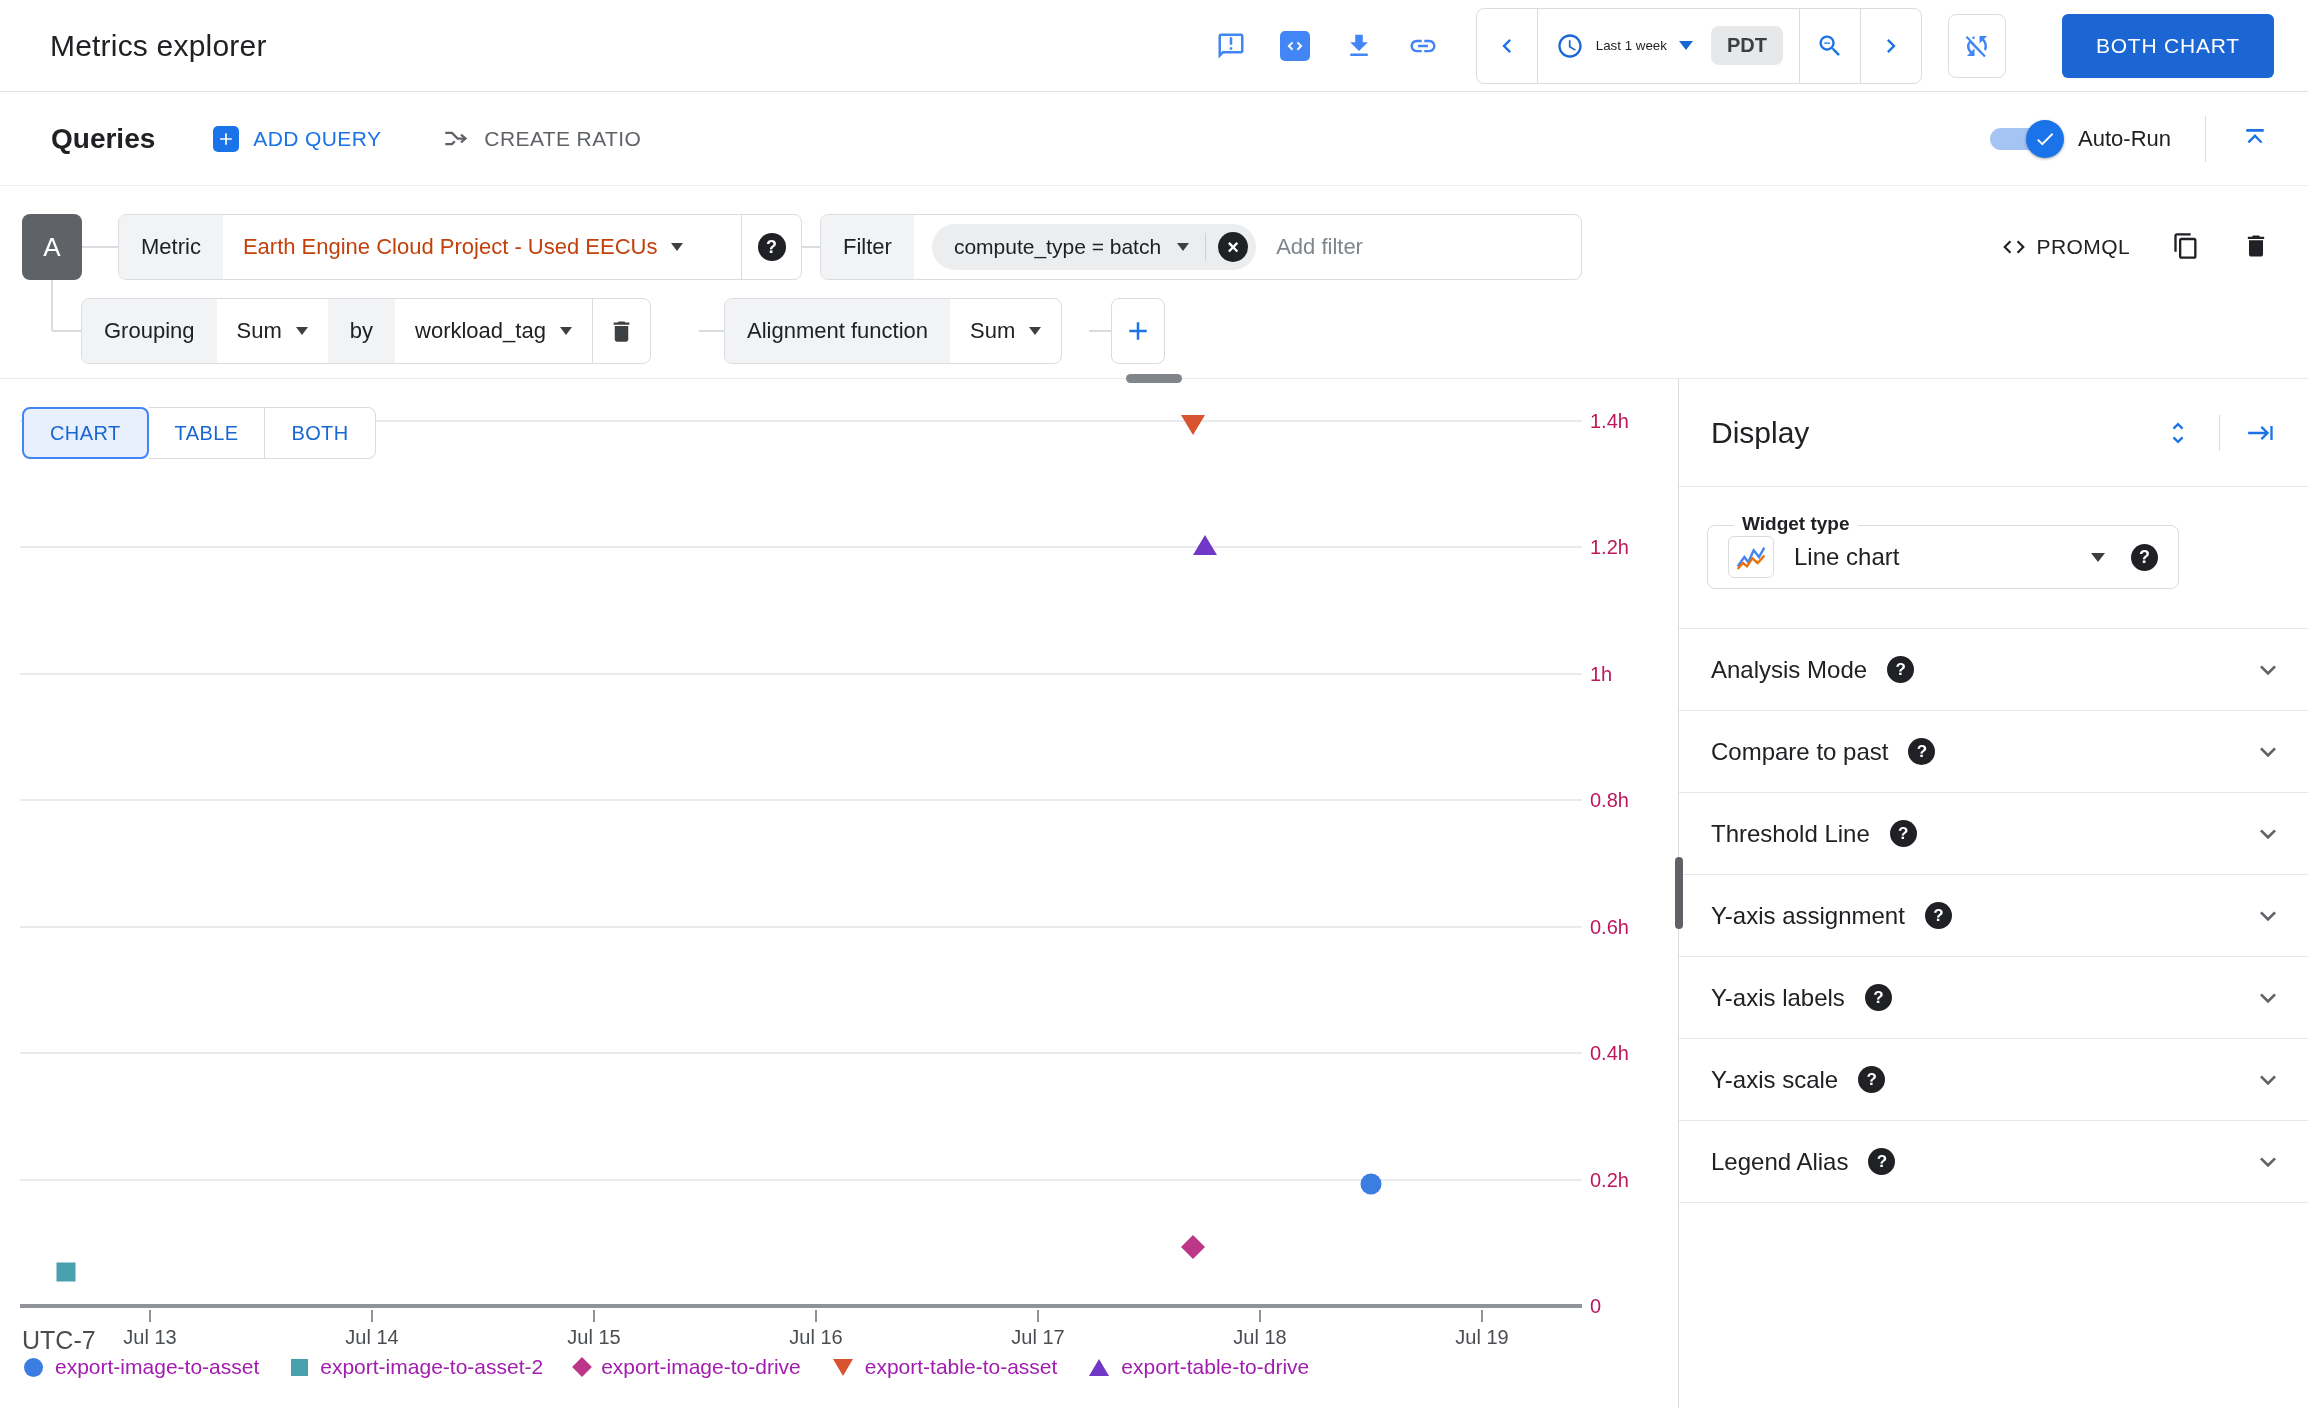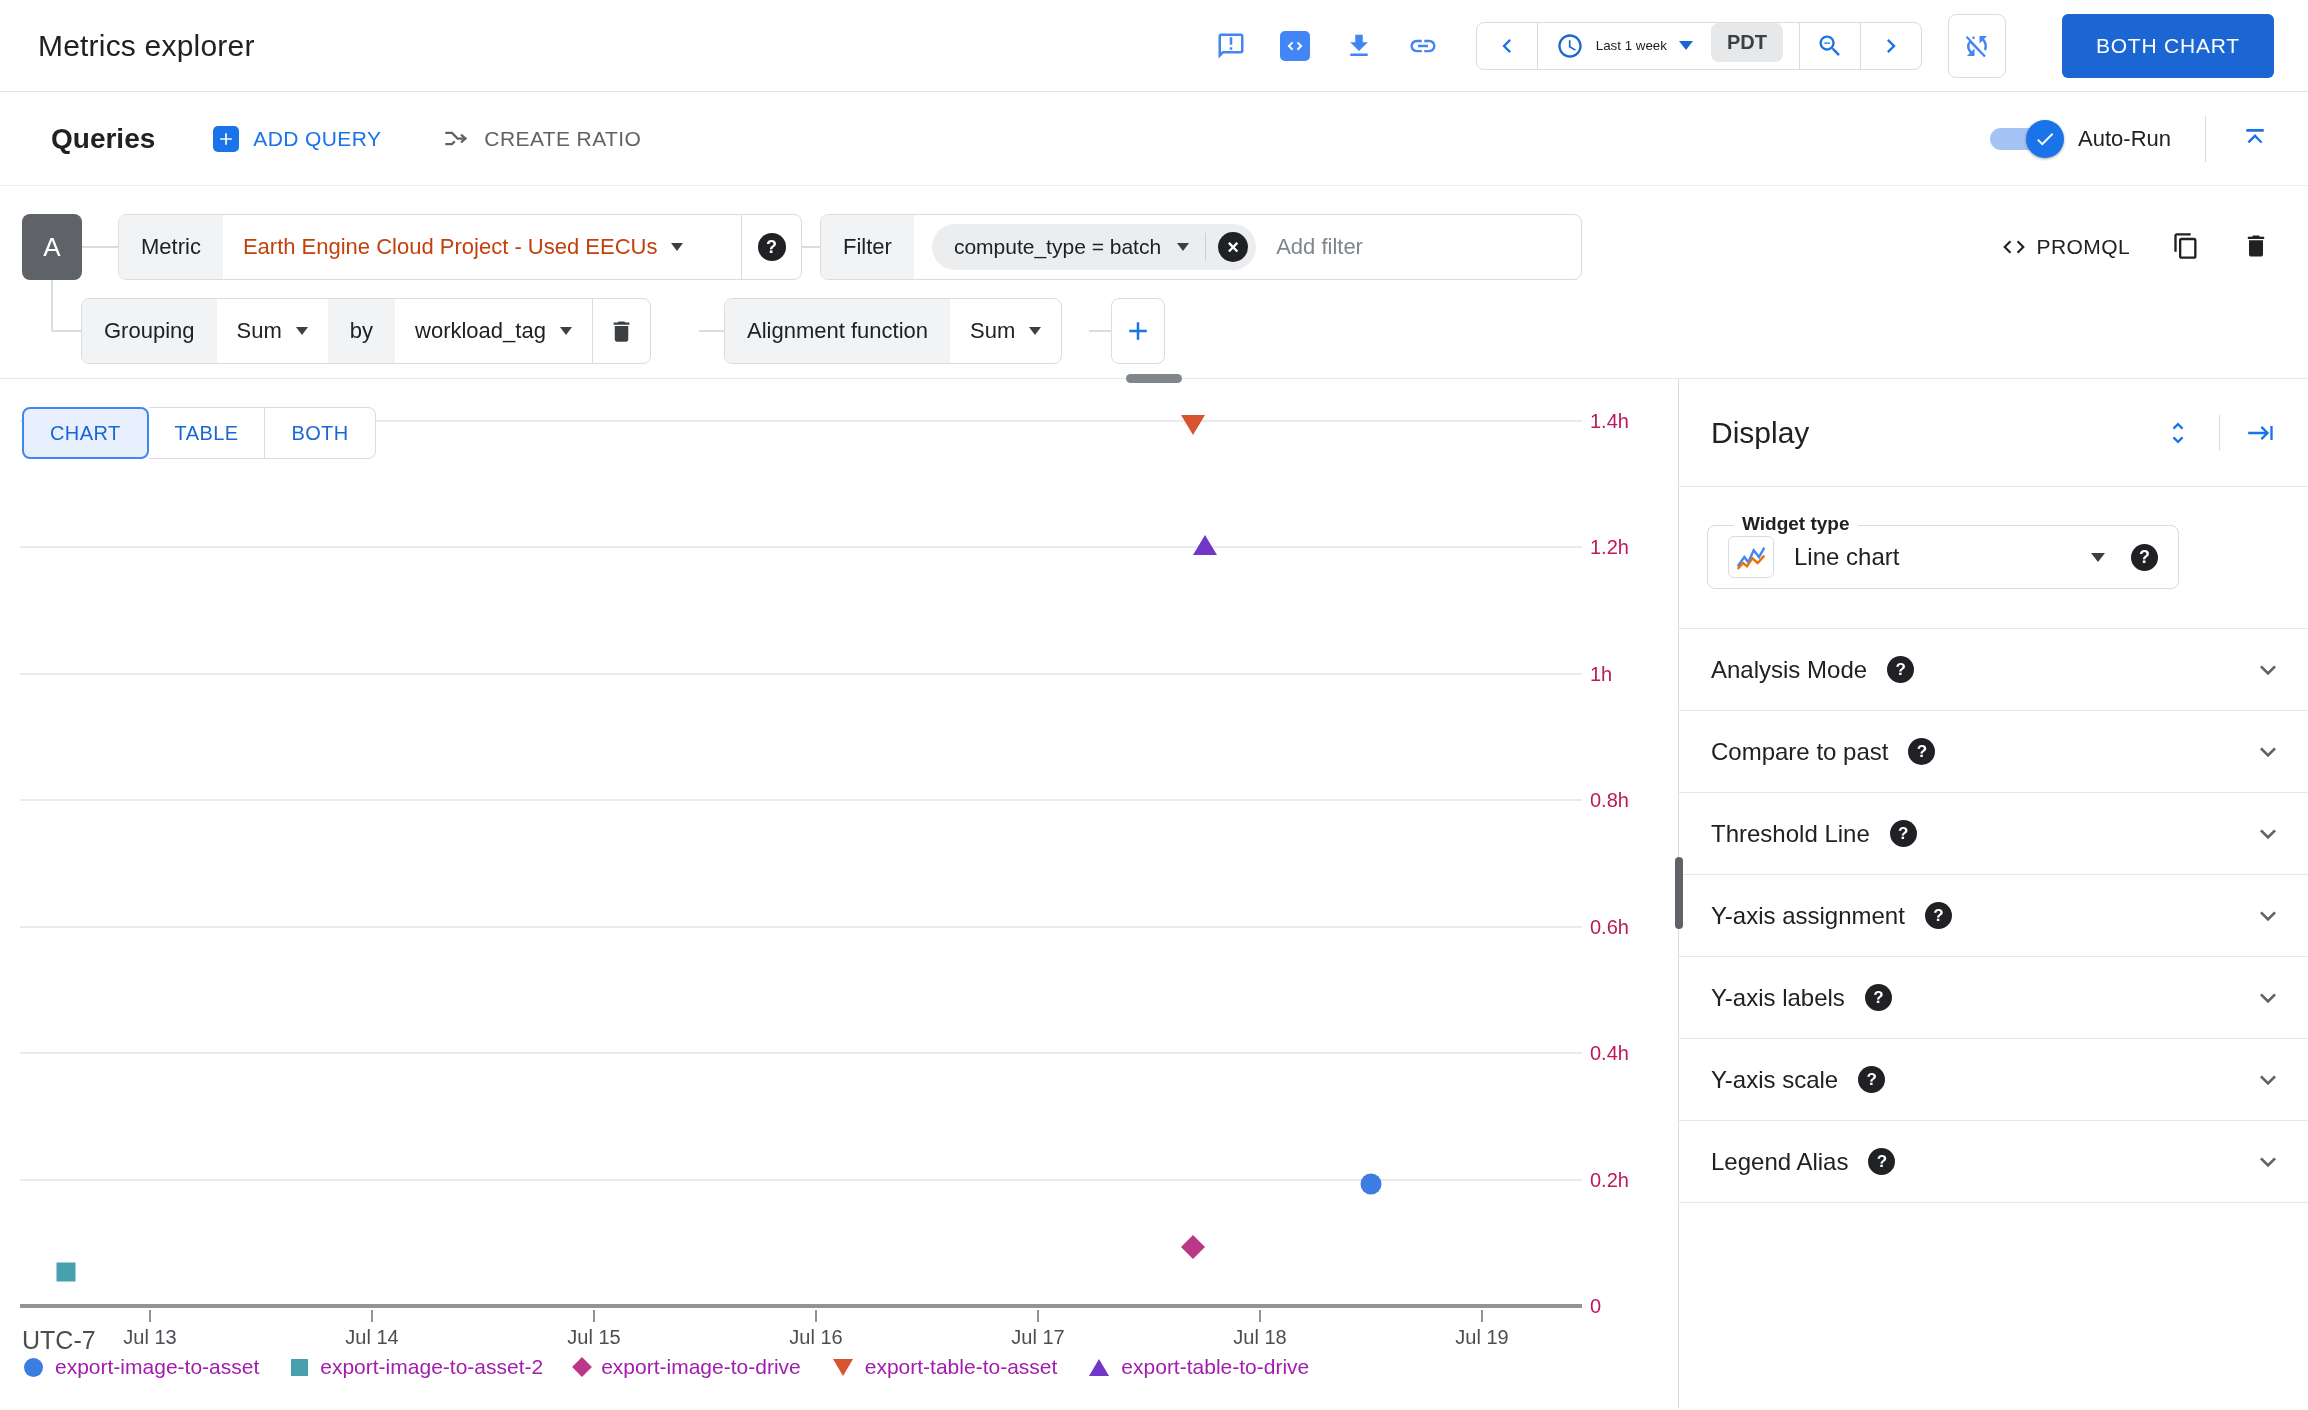--- a/index.html
+++ b/index.html
@@ -4,25 +4,25 @@
 <style>
   * { box-sizing: border-box; }
   body {
     margin: 0; width: 2308px; height: 1410px; overflow: hidden;
     font-family: "Liberation Sans", sans-serif; color: #202124; background: #fff; position: relative;
   }
   button { font-family: inherit; background: none; border: none; padding: 0; cursor: pointer; color: inherit; }
 
   
   .topbar { height: 92px; border-bottom: 1px solid #e3e4e6; display: flex; align-items: center; padding: 0 34px 0 38px; }
-  .topbar h1 { font-size: 30px; font-weight: 400; margin: 0; letter-spacing: .2px; text-align: right; }
+  .topbar h1 { font-size: 30px; font-weight: 400; margin: 12px; letter-spacing: .2px; text-align: right; }
   .top-actions { margin-left: auto; display: flex; align-items: center; gap: 26px; }
   .icon-btn { width: 38px; height: 38px; display: flex; align-items: center; justify-content: center; flex: none; }
   .icon-btn svg { width: 30px; height: 30px; fill: #4285f4; }
-  .time-group { display: flex; align-items: flex-start; height: 48px; border: 1px solid #dadce0; border-radius: 8px; margin-left: 8px; }
+  .time-group { display: flex; align-items: center; height: 76px; border: 1px solid #dadce0; border-radius: 8px; margin-left: 8px; }
   .tg-btn { width: 60px; height: 100%; display: flex; align-items: center; justify-content: center; }
   .tg-btn svg { width: 28px; height: 28px; fill: #1a73e8; }
   .tg-sep { width: 1px; height: 100%; background: #dadce0; }
   .time-btn { display: flex; align-items: center; gap: 12px; padding: 0 18px; height: 100%; }
   .time-btn svg { width: 28px; height: 28px; fill: #1967d2; }
   .caret { width: 0; height: 0; border-left: 7px solid transparent; border-right: 7px solid transparent; border-top: 9px solid currentColor; display: inline-block; }
   .time-btn .caret { color: #1967d2; }
   .pdt { background: #e7e8ea; border-radius: 8px; padding: 8px 16px; font-size: 20px; font-weight: 700; color: #3c4043; margin-right: 16px; white-space: nowrap; }
   .refresh-btn { width: 58px; height: 64px; border: 1px solid #dadce0; border-radius: 8px; display: flex; align-items: center; justify-content: center; }
   .refresh-btn svg { width: 30px; height: 30px; fill: #4285f4; }

